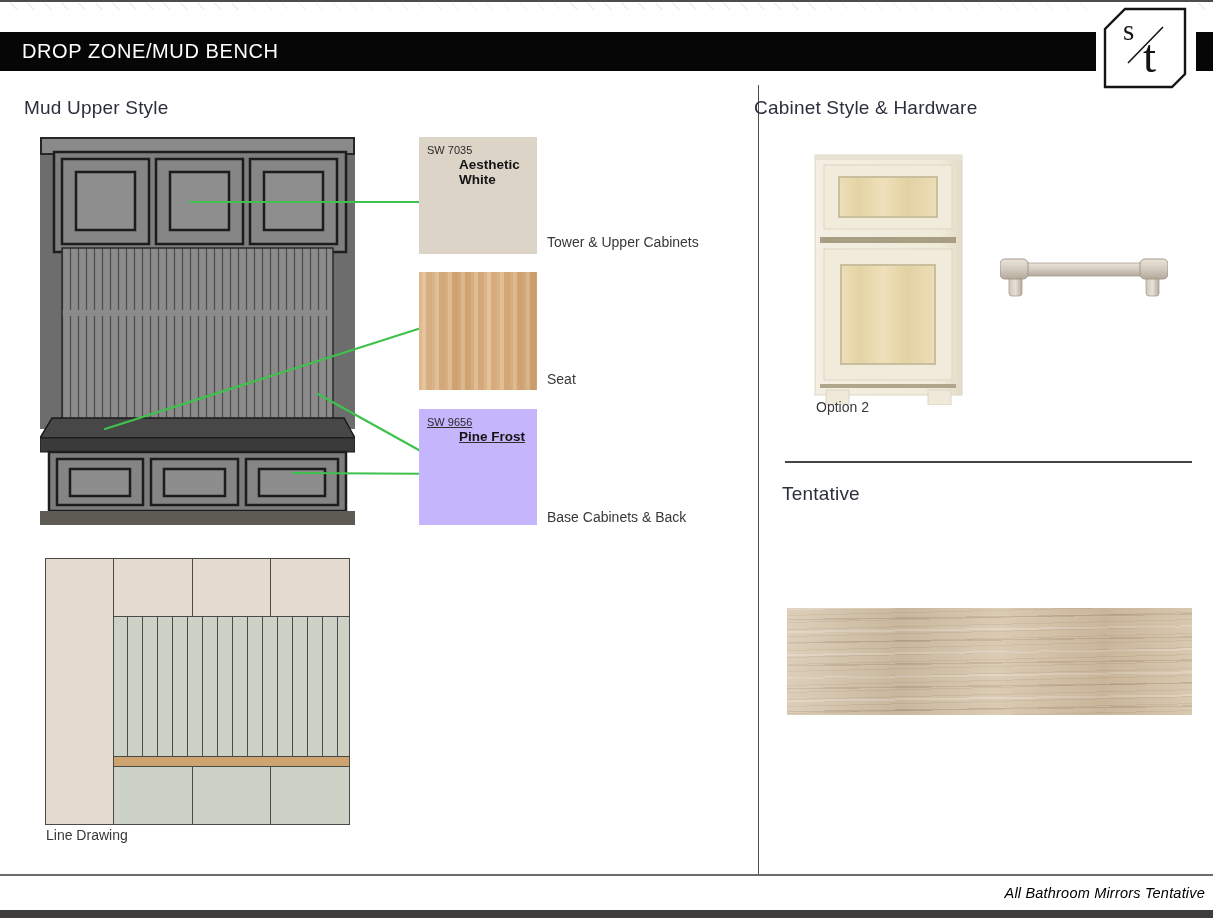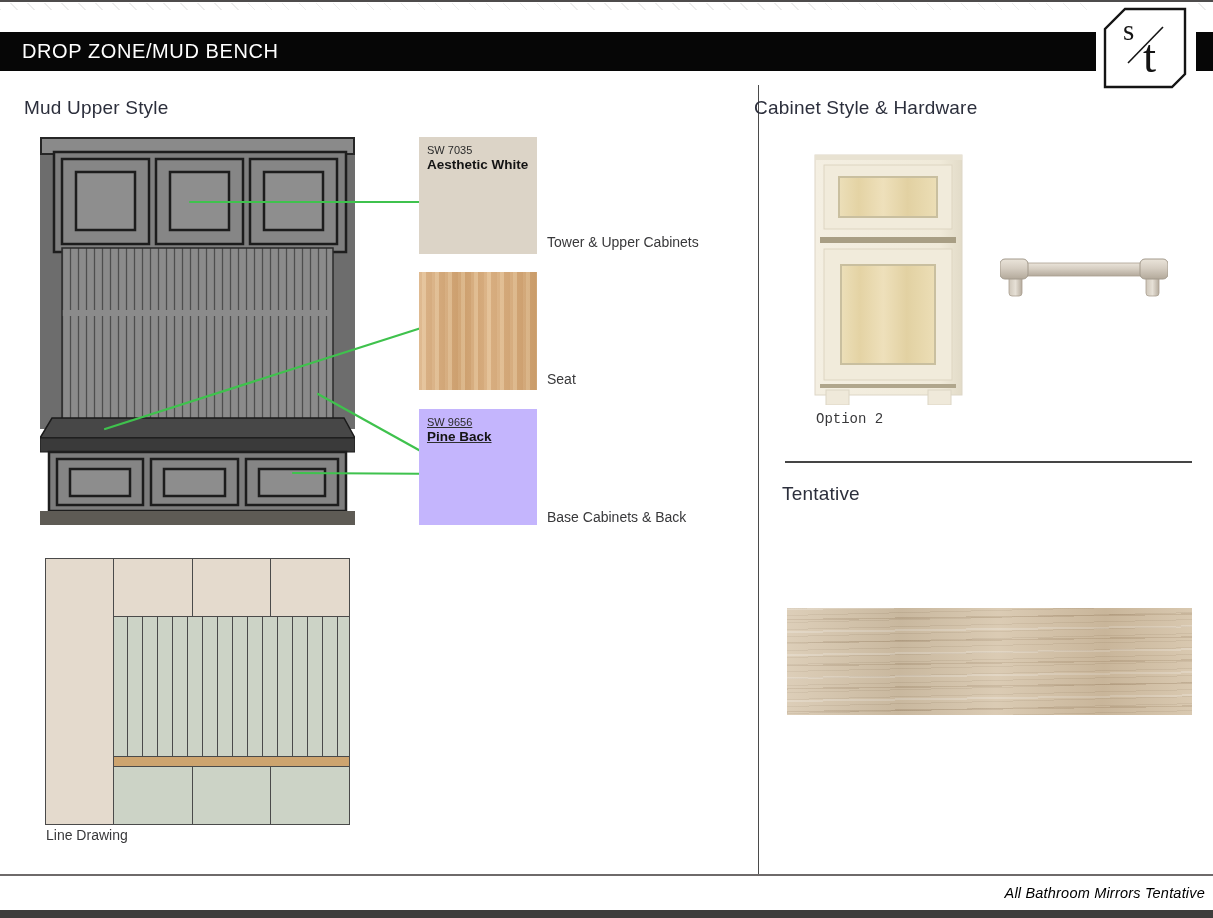--- a/index.html
+++ b/index.html
@@ -26,21 +26,21 @@
   
   .section-heading { font-size:19px; color:#2c2f3c; letter-spacing:0.2px; }
   .h-mud   { left:24px;  top:97px; }
   .h-cab   { left:754px; top:97px; }
   .h-floor { left:782px; top:483px; }
   .small-label { font-size:14px; color:#38383a; }
 
   
   .swatch { width:118px; padding:7px 8px; }
   .swatch .code { font-size:11px; color:#2a2a2a; }
-  .swatch .name { font-size:13.5px; font-weight:bold; color:#141414; margin-top:1px; }
+  .swatch .name { font-size:13.5px; font-weight:bold; color:#141414; margin-top:1px;margin-left:32px; }
   .sw-aesthetic { left:419px; top:137px; height:117px; background:#dcd4c7; }
   .sw-seat {
     left:419px; top:272px; height:118px;
     background:
       linear-gradient(90deg, rgba(255,255,255,0.16), rgba(0,0,0,0.03) 35%, rgba(255,255,255,0.10) 60%, rgba(120,85,45,0.10)),
       repeating-linear-gradient(90deg, #d9ad7c 0 3px, #e2bc8e 3px 7px, #d3a471 7px 13px);
   }
   .sw-pine { left:419px; top:409px; height:116px; background:#c4b5fd;text-decoration:underline; }
 
   .lbl-tower { left:547px; top:234px; }
@@ -68,21 +68,21 @@
   }
   .ld-seatstrip { height:11px; background:#cda46f; border-top:1px solid #4a4a4a; border-bottom:1px solid #4a4a4a; }
   .ld-bottomrow { flex:1; display:flex; }
   .ld-bottomrow .cell { flex:1; background:#ccd3c6; }
   .ld-bottomrow .cell + .cell { border-left:1px solid #4a4a4a; }
   .lbl-linedrawing { left:46px; top:827px; }
 
   
   .v-divider { left:758px; top:85px; width:1px; height:789px; background:#4b4b4b; }
   .cabinet-svg { left:813px; top:150px; }
-  .lbl-option { left:816px; top:411px;font-family:Liberation Mono, monospace; }
+  .lbl-option { left:816px; top:399px; }
   .pull-svg { left:1000px; top:256px; }
   .r-divider { left:785px; top:461px; width:407px; height:2px; background:#454545; }
   .flooring-plank {
     left:787px; top:608px; width:405px; height:107px;
     background-color:#d5c3a8;
     background-image:
       linear-gradient(92deg, rgba(255,255,255,0.20), rgba(0,0,0,0.06) 28%, rgba(255,255,255,0.14) 52%, rgba(125,98,68,0.14) 78%, rgba(255,255,255,0.10)),
       repeating-linear-gradient(179.2deg, rgba(255,255,255,0.22) 0 2px, transparent 2px 11px, rgba(150,124,92,0.28) 11px 12.5px, transparent 12.5px 23px),
       repeating-linear-gradient(178.6deg, rgba(120,96,66,0.12) 0 1px, transparent 1px 7px);
   }
@@ -173,21 +173,21 @@
   <div class="code">SW 7035</div>
   <div class="name">Aesthetic White</div>
 </div>
 <div class="abs small-label lbl-tower">Tower &amp; Upper Cabinets</div>
 
 <div class="abs swatch sw-seat"></div>
 <div class="abs small-label lbl-seat">Seat</div>
 
 <div class="abs swatch sw-pine">
   <div class="code">SW 9656</div>
-  <div class="name">Pine Back</div>
+  <div class="name">Pine Frost</div>
 </div>
 <div class="abs small-label lbl-base">Base Cabinets &amp; Back</div>
 
 <div class="abs line-drawing">
   <div class="ld-left"></div>
   <div class="ld-right">
     <div class="ld-toprow">
       <div class="cell"></div>
         <div class="cell"></div>
         <div class="cell"></div>

